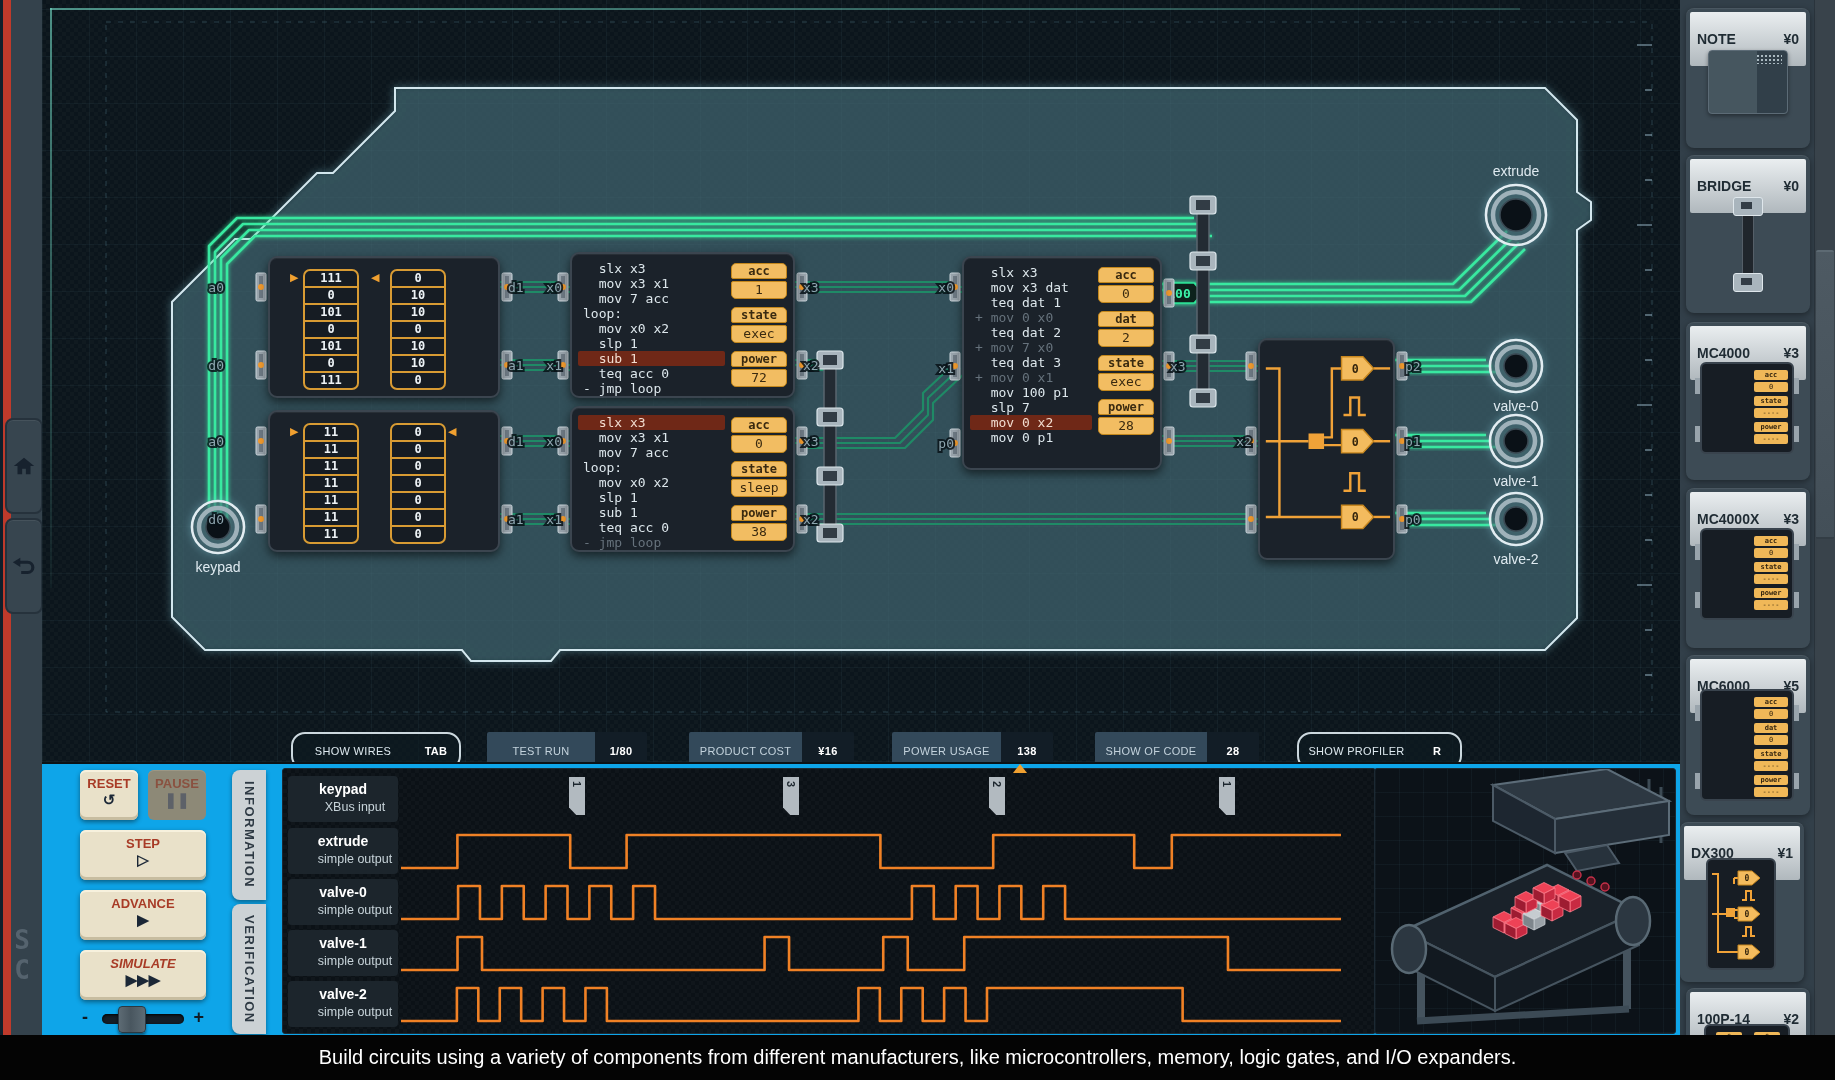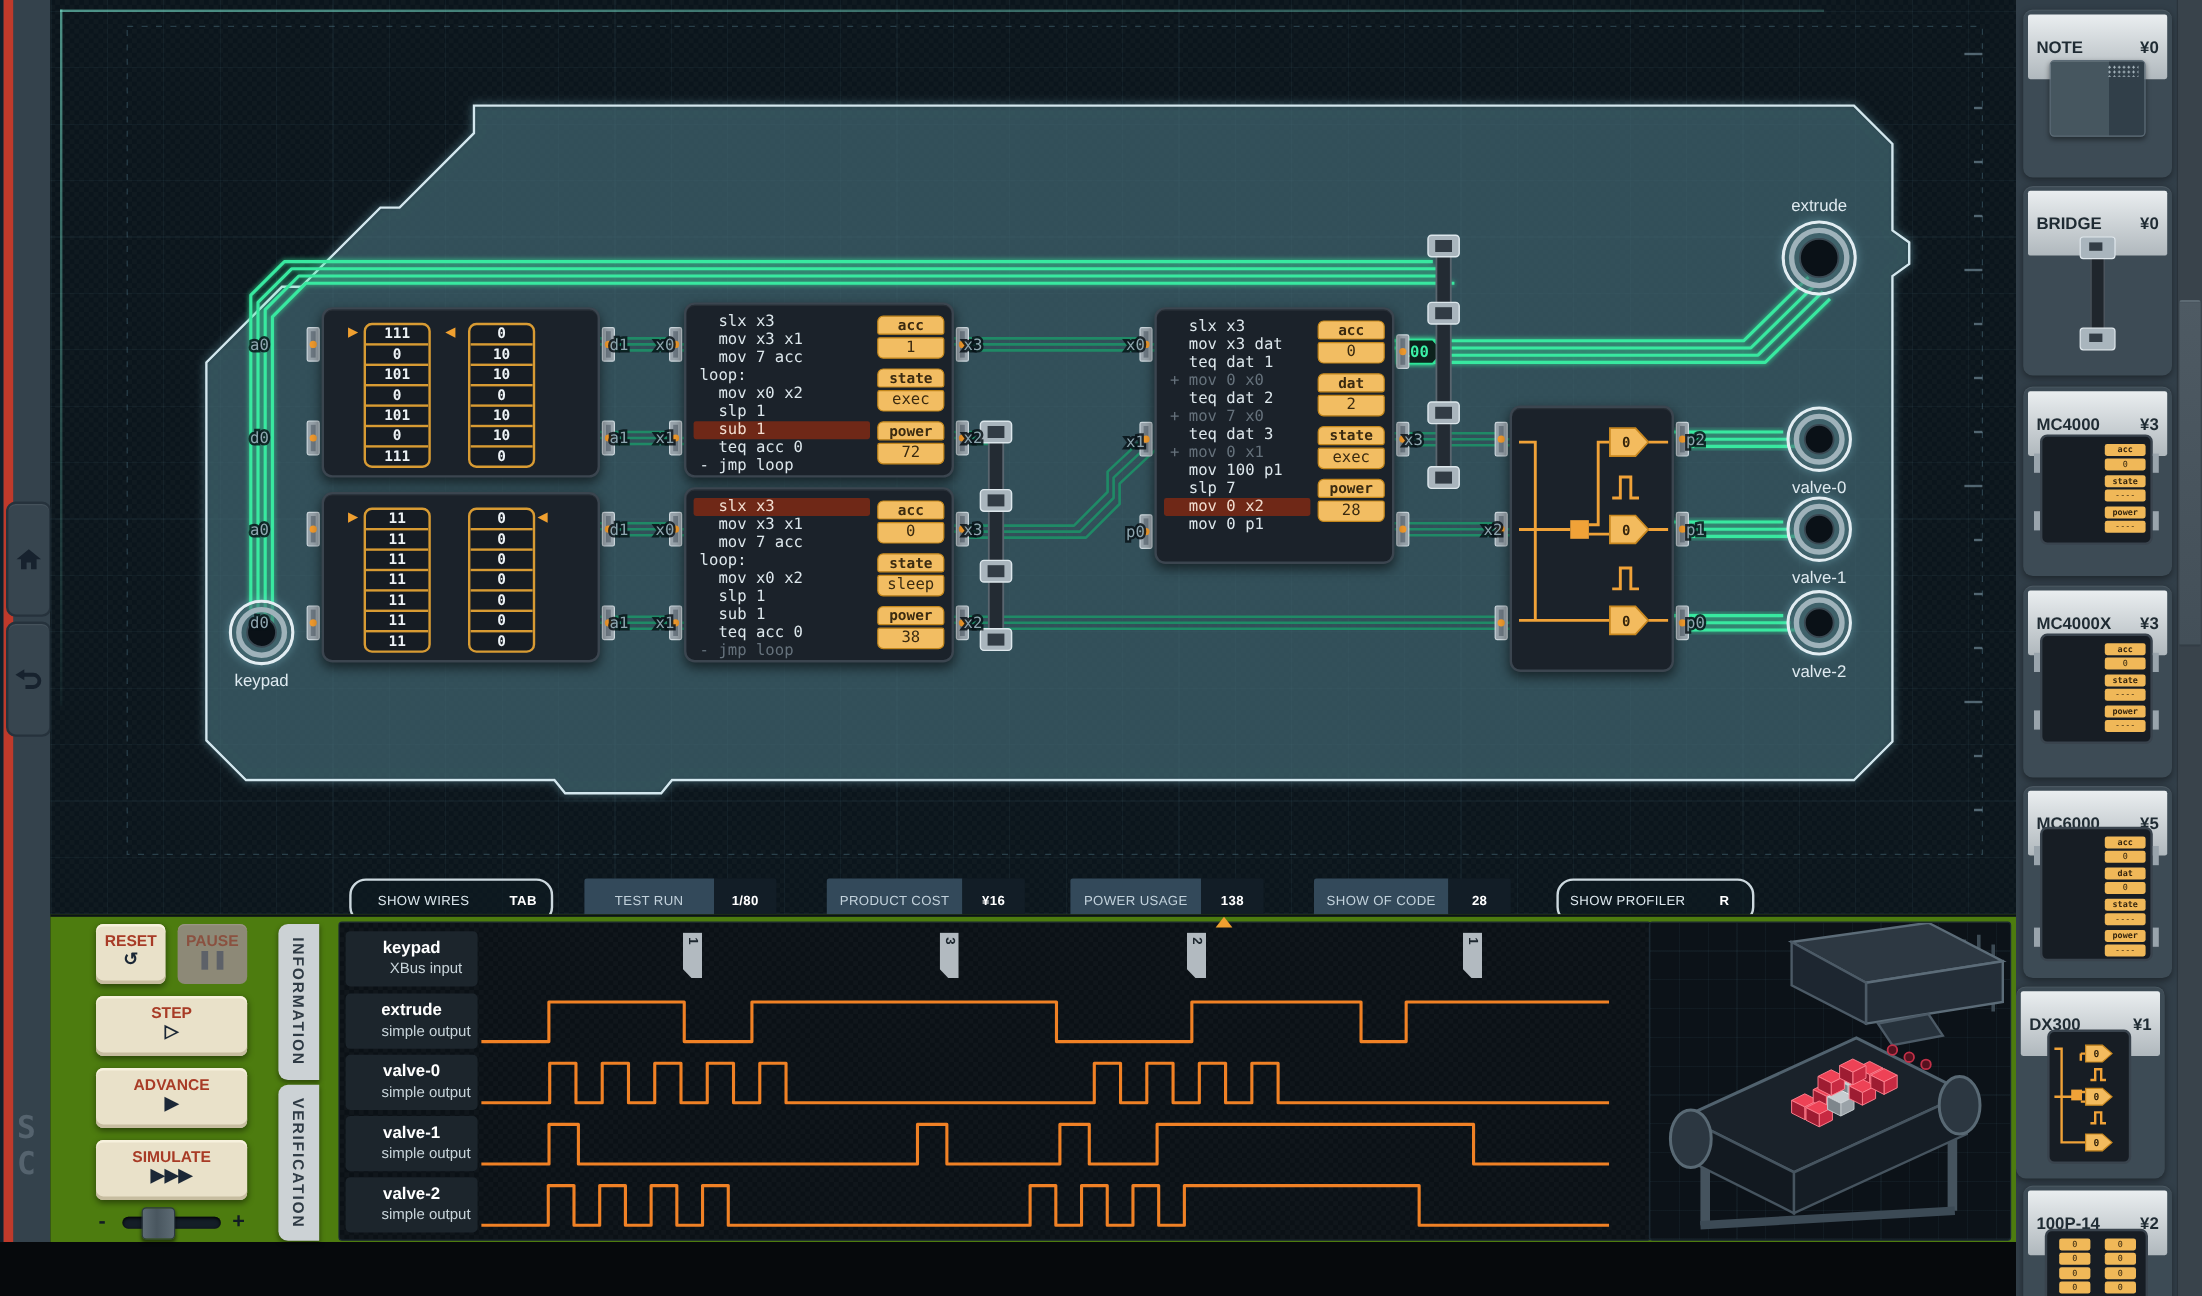--- a/index.html
+++ b/index.html
@@ -39,21 +39,21 @@
   
   .pill{position:absolute;top:732px;height:38px;display:flex;align-items:stretch;font-size:11px;letter-spacing:.3px;}
   .pill span{display:flex;align-items:center;justify-content:center;}
   .pill-o{border:2px solid #ccd8de;border-radius:14px;background:rgba(14,26,34,.6);box-sizing:border-box;}
   .pill-o .pl{flex:1;color:#dde8ee;}
   .pill-o .pv{width:46px;color:#fff;font-weight:bold;}
   .pill-s .pl{flex:1;background:#33495a;color:#c3d2dc;border-radius:2px 0 0 2px;}
   .pill-s .pv{width:52px;background:#121d26;color:#fff;font-weight:bold;border-radius:0 2px 2px 0;}
 
   
-  #bottom-panel{position:absolute;left:42px;top:762px;width:1638px;height:273px;background:#4d7c0f;border-top:2px solid #0b1216;box-sizing:border-box;}
+  #bottom-panel{position:absolute;left:42px;top:762px;width:1638px;height:273px;background:#0ea5e9;border-top:2px solid #0b1216;box-sizing:border-box;}
   .cbtn{position:absolute;background:#e9e1c9;border-radius:6px;box-shadow:inset 0 2px 0 #f7f1dd, inset 0 -3px 0 #c7bda0, 0 2px 5px rgba(0,0,0,.45);color:#a83b26;font-weight:bold;font-size:13px;text-align:center;cursor:default;}
   .cbtn .ic{color:#1b2736;font-size:15px;line-height:15px;margin-top:1px;}
   .cbtn.disabled{background:#8d8977;color:#8a5140;box-shadow:inset 0 1px 0 #9b9785;}
   .cbtn.disabled .ic{color:#5d6168;}
   .vtab{position:absolute;left:190px;width:34px;background:#ccd2d5;border-radius:8px 0 0 8px;writing-mode:vertical-rl;display:flex;align-items:center;justify-content:center;font-weight:bold;font-size:13px;color:#2e3a44;letter-spacing:1.5px;box-shadow:0 2px 4px rgba(0,0,0,.4);}
   #wavepanel{position:absolute;left:240px;top:4px;width:1092px;height:264px;background:#0b1116;border:1px solid #1c2933;border-radius:3px;
     background-image:repeating-conic-gradient(rgba(255,255,255,.018) 0% 25%, transparent 0% 50%);background-size:8px 8px;}
   .wlabel{position:absolute;left:5px;width:110px;height:46px;background:#1c252c;border-radius:4px;text-align:center;color:#fff;padding-top:3px;box-sizing:border-box;}
   .wname{font-weight:bold;font-size:14px;line-height:20px;}
   .wsub{font-size:12.5px;color:#c8d4da;line-height:17px;padding-left:24px;}
@@ -562,21 +562,21 @@
     </div>
     <div class="cbtn" style="left:38px;top:66px;width:126px;height:50px;">
       <div style="margin-top:6px;">STEP</div>
       <div class="ic">▷</div>
     </div>
     <div class="cbtn" style="left:38px;top:126px;width:126px;height:50px;">
       <div style="margin-top:6px;">ADVANCE</div>
       <div class="ic">▶</div>
     </div>
     <div class="cbtn" style="left:38px;top:186px;width:126px;height:50px;">
-      <div style="margin-top:6px;">SIMULATE</div>
+      <div style="margin-top:6px;font-style:italic;">SIMULATE</div>
       <div class="ic">▶▶▶</div>
     </div>
     <div style="position:absolute;left:38px;top:242px;width:126px;height:26px;">
       <span style="position:absolute;left:2px;top:1px;color:#111b24;font:bold 18px 'Liberation Sans';">-</span>
       <span style="position:absolute;right:2px;top:1px;color:#111b24;font:bold 18px 'Liberation Sans';">+</span>
       <div style="position:absolute;left:22px;top:8px;width:82px;height:10px;background:#141e27;border-radius:5px;box-shadow:inset 0 1px 3px #000;"></div>
       <div style="position:absolute;left:38px;top:0;width:26px;height:25px;background:linear-gradient(90deg,#5d6b74,#49565f 45%,#5d6b74);border:1px solid #2c3judg840;border:1px solid #2c3840;border-radius:4px;box-shadow:0 2px 3px rgba(0,0,0,.5);"></div>
     </div>
 
     <div class="vtab" style="top:6px;height:130px;">
@@ -836,14 +836,17 @@
               <div class="minicell v" style="margin-bottom: 2px;">0</div>
               <div class="minicell v" style="margin-bottom: 2px;">0</div>
               <div class="minicell v" style="margin-bottom: 2px;">0</div>
               <div class="minicell v" style="margin-bottom: 2px;">0</div>
             </div>
           </div>
         </div>
       </div>
     </div>
 
+  <div id="caption-bar">
+    <span>Build circuits using a variety of components from different manufacturers, like microcontrollers, memory, logic gates, and I/O expanders.</span>
+  </div>
 
 </div>
 
 </body></html>

